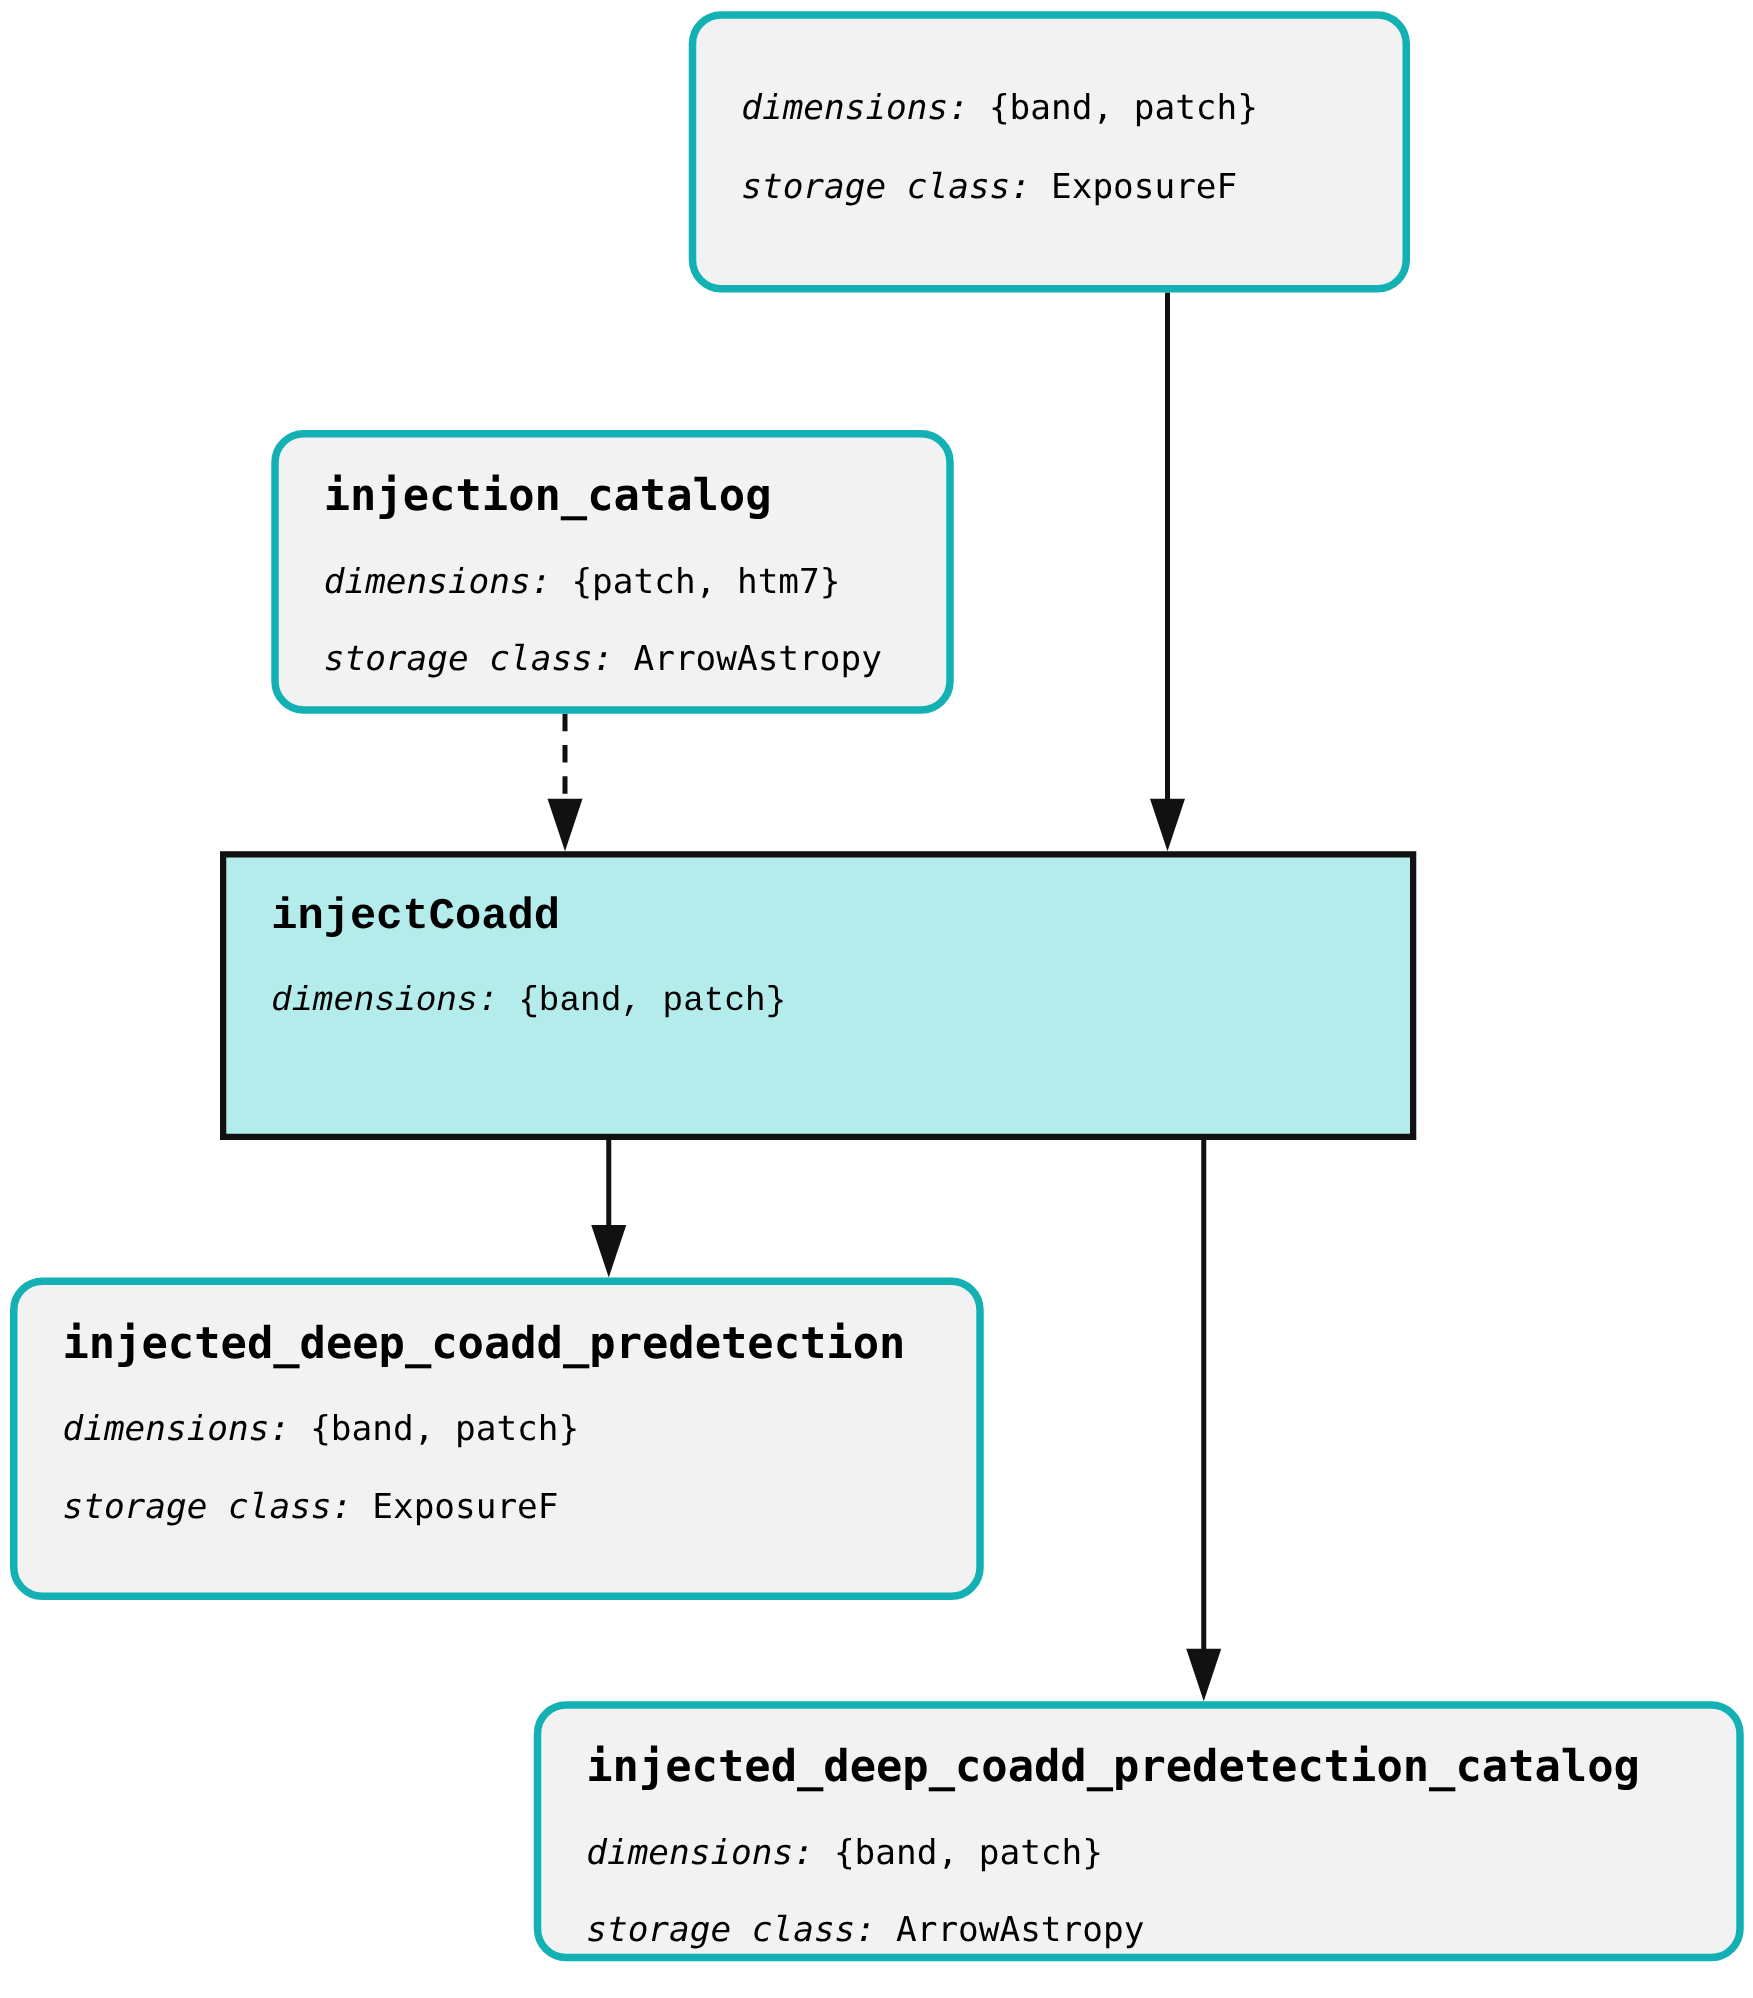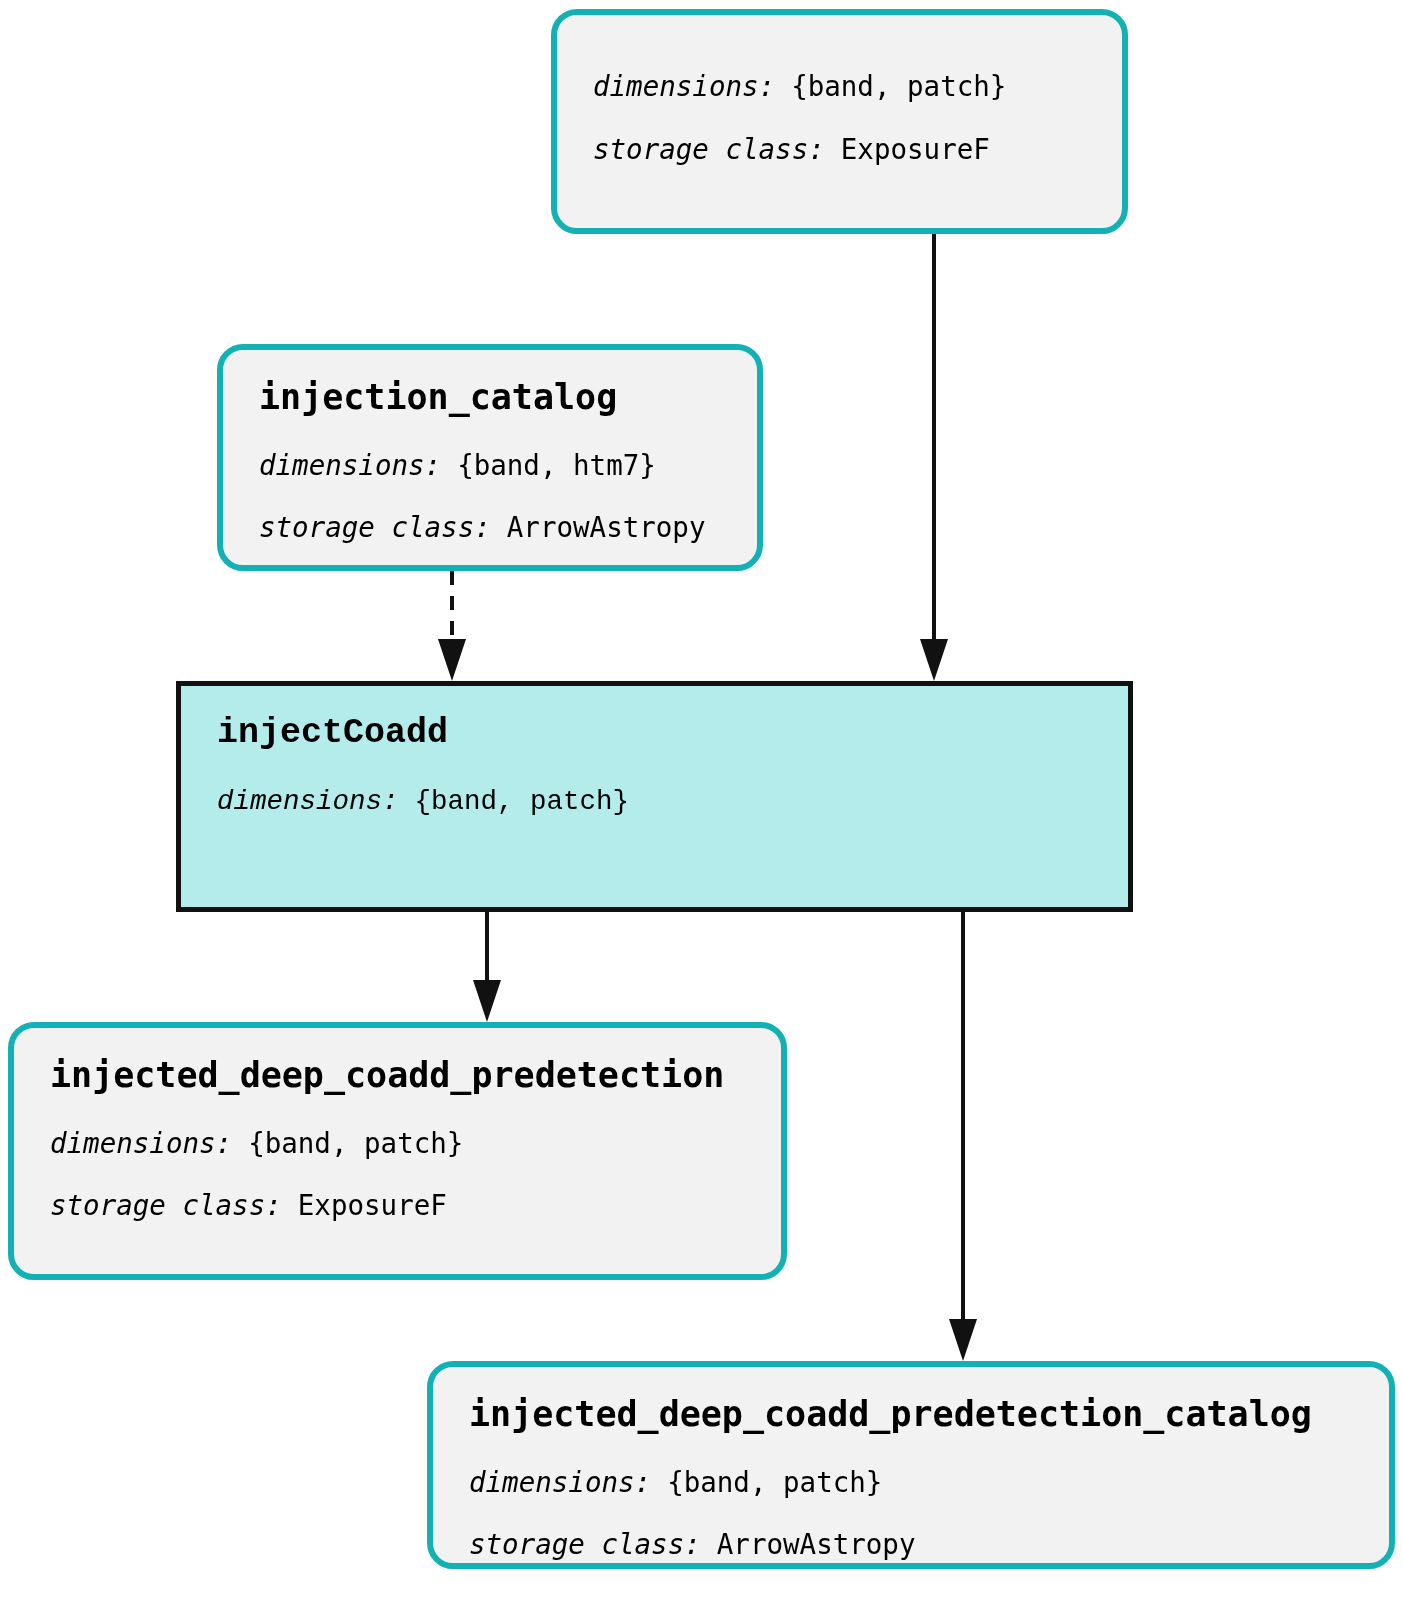--- a/index.html
+++ b/index.html
@@ -125,21 +125,21 @@
     <div class="node-line">
       <span class="lbl">storage class:</span>
       <span class="val">ExposureF</span>
     </div>
   </div>
 
   <div class="node dataset" id="node-injection-catalog">
     <div class="node-title">injection_catalog</div>
     <div class="node-line">
       <span class="lbl">dimensions:</span>
-      <span class="val">{band, htm7}</span>
+      <span class="val">{patch, htm7}</span>
     </div>
     <div class="node-line">
       <span class="lbl">storage class:</span>
       <span class="val">ArrowAstropy</span>
     </div>
   </div>
 
   <div class="node task" id="node-inject-coadd">
     <div class="node-title">injectCoadd</div>
     <div class="node-line">

